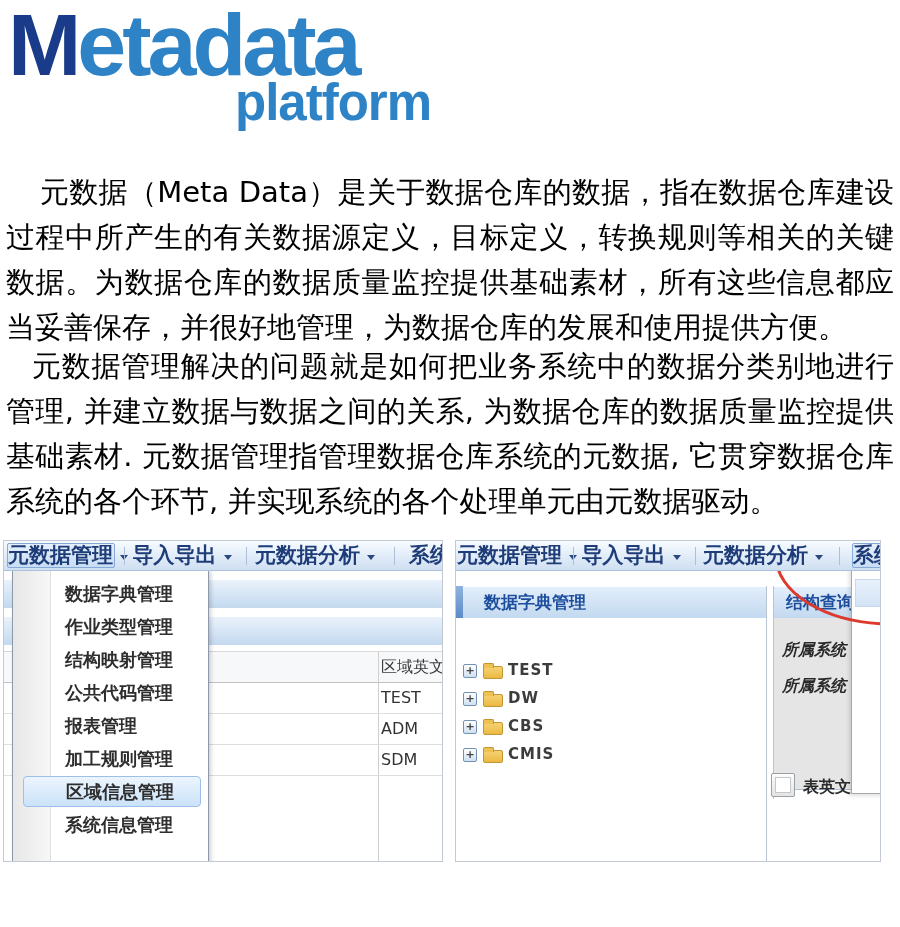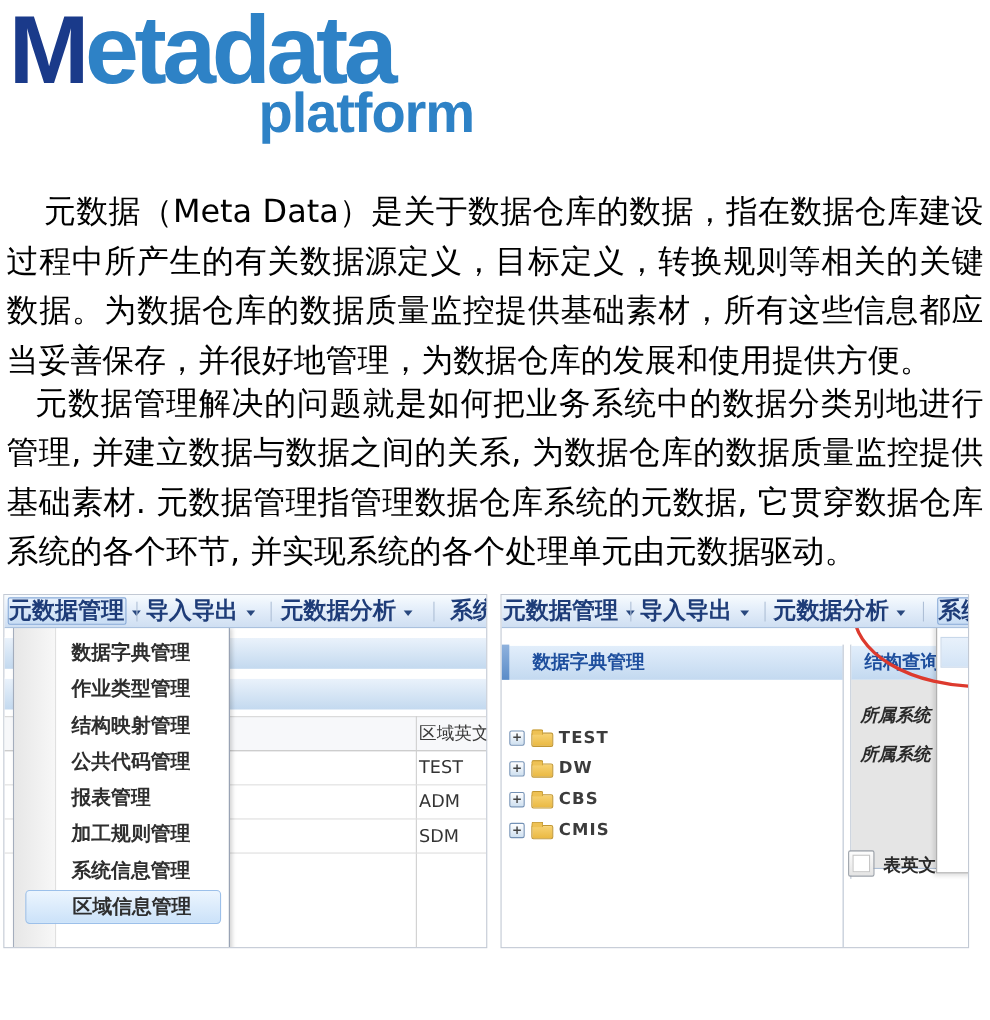--- a/index.html
+++ b/index.html
@@ -157,22 +157,22 @@
 
   <div class="dropdown">
     <div class="gutter"></div>
     <div class="dd-list">
       <div class="dd-item">数据字典管理</div>
       <div class="dd-item">作业类型管理</div>
       <div class="dd-item">结构映射管理</div>
       <div class="dd-item">公共代码管理</div>
       <div class="dd-item">报表管理</div>
       <div class="dd-item">加工规则管理</div>
+      <div class="dd-item selected">区域信息管理</div>
       <div class="dd-item">系统信息管理</div>
-      <div class="dd-item selected">区域信息管理</div>
     </div>
   </div>
 </div>
 
 <div class="shot shot-right">
 
   <div class="menubar">
     <div class="menu-btn" style="left:0px;width:106px;"><span>元数据管理</span><span class="caret"></span></div>
     <div class="menu-sep" style="left:117px;"></div>
     <div class="menu-btn" style="left:124px;width:102px;"><span>导入导出</span><span class="caret"></span></div>

